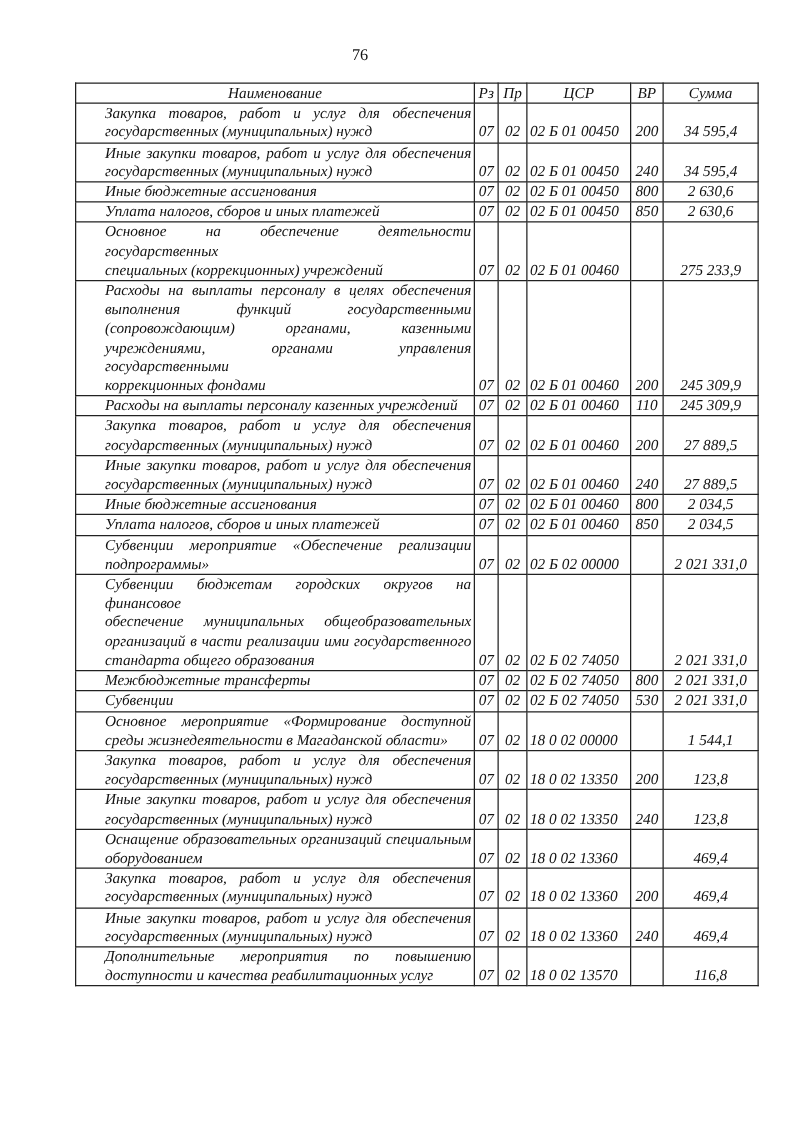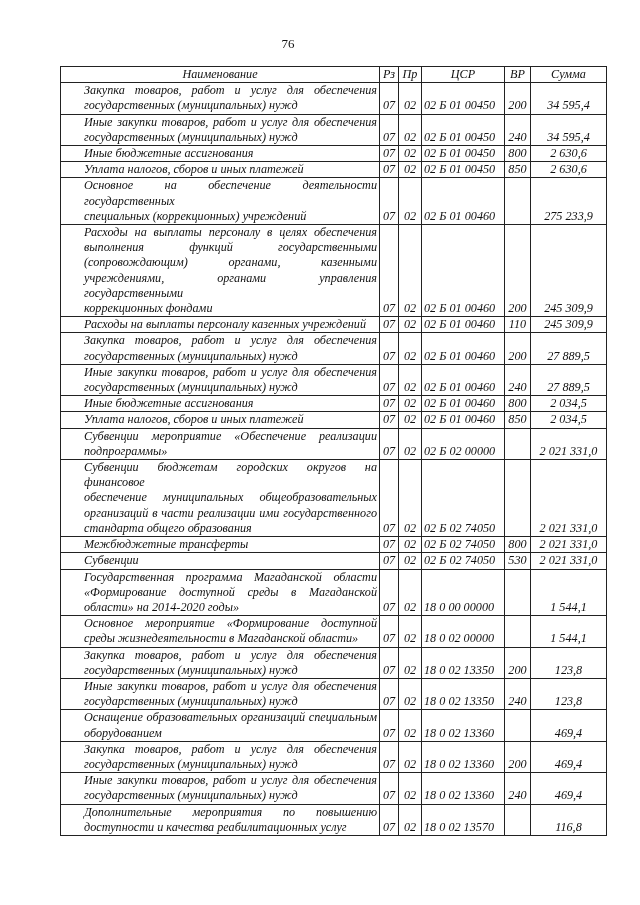--- a/index.html
+++ b/index.html
@@ -207,32 +207,20 @@
           <span class="ln last">Субвенции</span>
         </td>
         <td class="code">07</td>
         <td class="code">02</td>
         <td class="csr">02 Б 02 74050</td>
         <td class="code">530</td>
         <td class="sum">2 021 331,0</td>
       </tr>
       <tr>
         <td class="name">
-          <span class="ln">Государственная программа Магаданской области</span>
-          <span class="ln">«Формирование доступной среды в Магаданской</span>
-          <span class="ln last">области» на 2014-2020 годы»</span>
-        </td>
-        <td class="code">07</td>
-        <td class="code">02</td>
-        <td class="csr">18 0 00 00000</td>
-        <td class="code"></td>
-        <td class="sum">1 544,1</td>
-      </tr>
-      <tr>
-        <td class="name">
           <span class="ln">Основное мероприятие «Формирование доступной</span>
           <span class="ln last">среды жизнедеятельности в Магаданской области»</span>
         </td>
         <td class="code">07</td>
         <td class="code">02</td>
         <td class="csr">18 0 02 00000</td>
         <td class="code"></td>
         <td class="sum">1 544,1</td>
       </tr>
       <tr>

